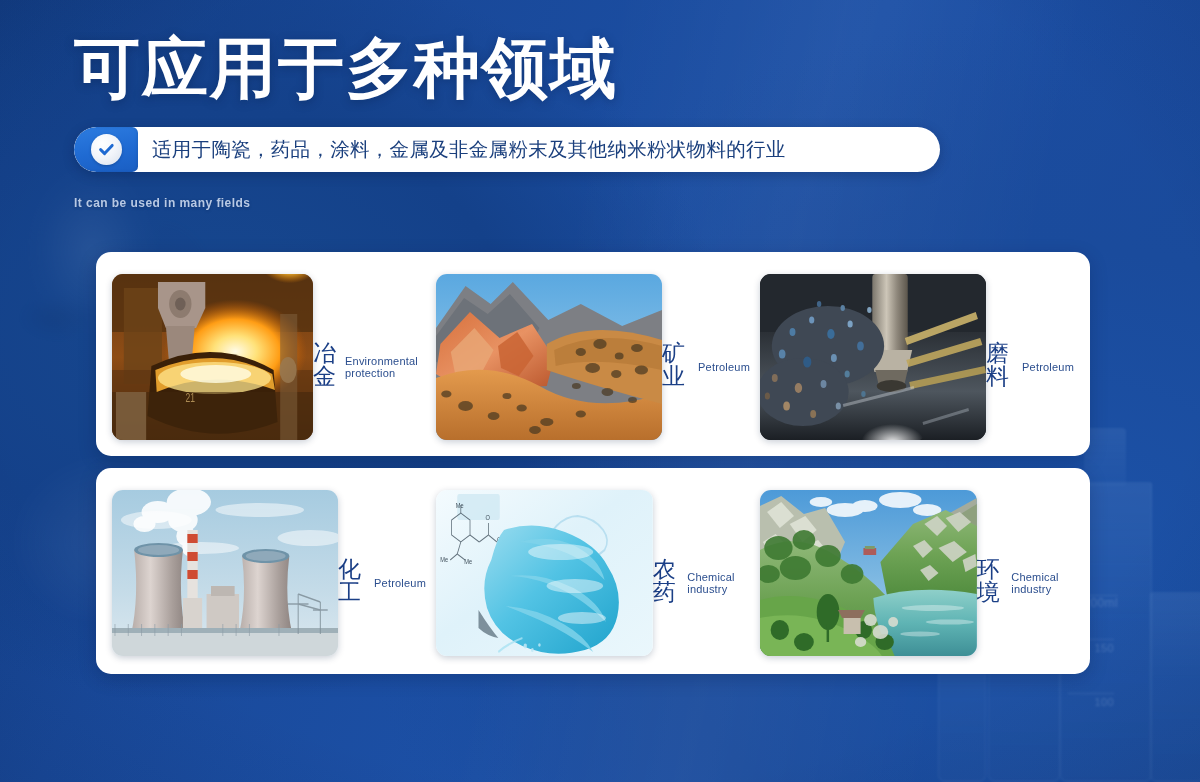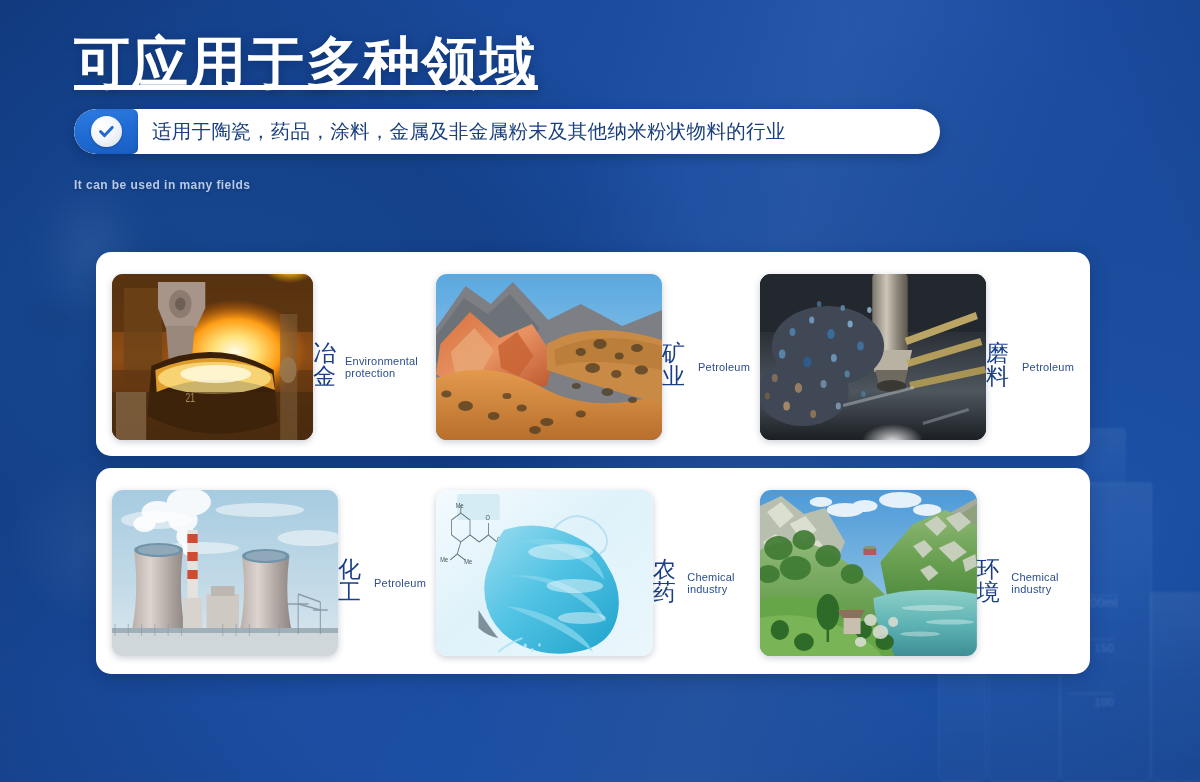--- a/index.html
+++ b/index.html
@@ -72,32 +72,31 @@
     position:absolute; inset:0;
     background:radial-gradient(ellipse 1250px 900px at 50% 45%, rgba(0,0,0,0) 48%, rgba(5,22,56,.30) 100%);
   }
 
   
   .header { position:absolute; left:74px; top:34px; z-index:5; }
 
   .main-title {
     font-family:"Liberation Serif","DejaVu Serif",serif;
     font-weight:700;
-    font-size:56px;
+    font-size:66px;
     line-height:1.05;
     color:#ffffff;
     letter-spacing:2px;
     text-shadow:0 2px 10px rgba(5,25,65,.35);
     white-space:nowrap;
-    text-decoration:underline;
   }
 
   .sub-banner {
     display:flex; align-items:stretch;
-    height:45px; margin-top:16px;
+    height:45px; margin-top:24px;
     width:866px;
     border-radius:23px;
     background:#ffffff;
     box-shadow:0 3px 12px rgba(4,22,60,.28);
     overflow:hidden;
   }
   .check-box {
     width:64px; flex:0 0 64px;
     background:linear-gradient(170deg,#2d7ce0 0%,#1f6ad2 55%,#1a5ec2 100%);
     border-radius:23px 6px 6px 23px;

